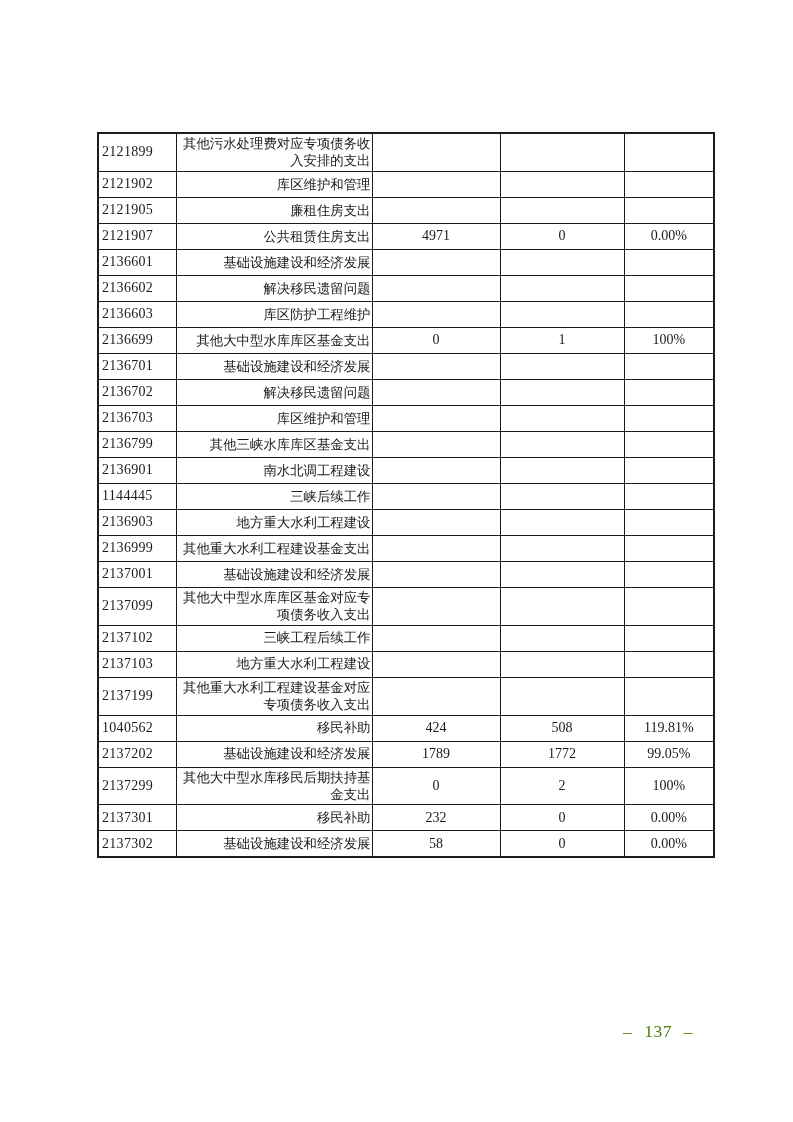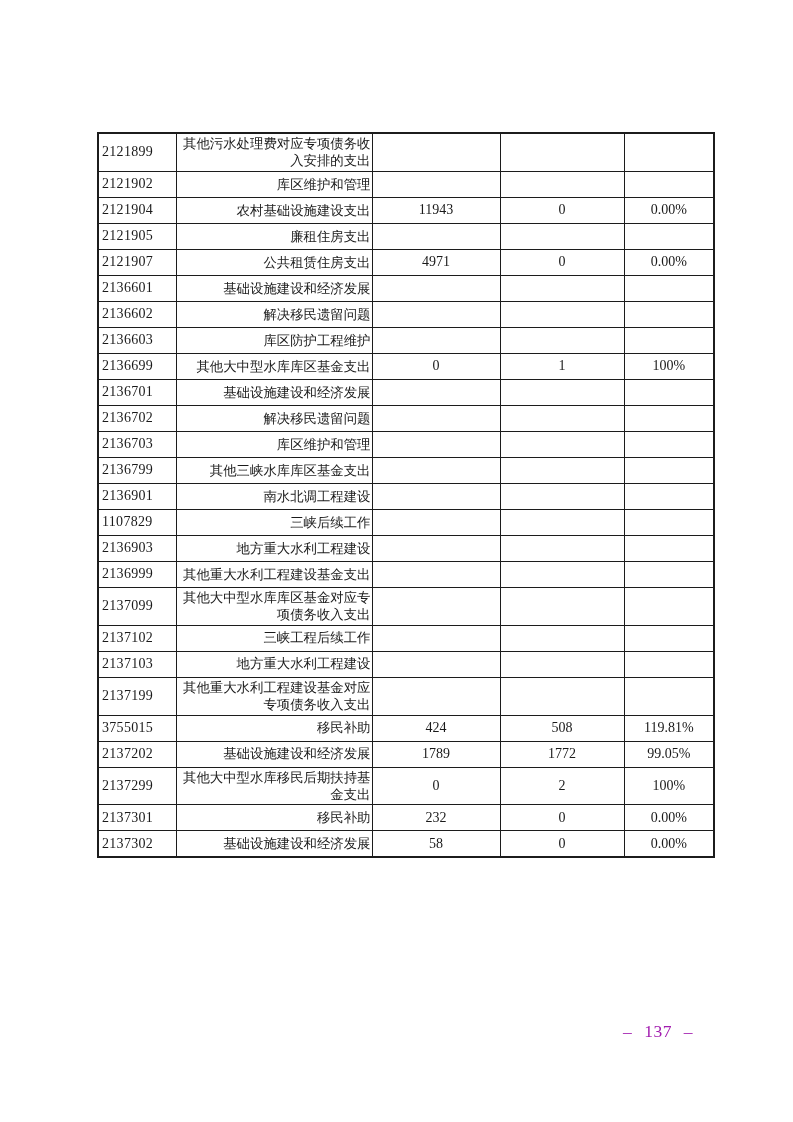--- a/index.html
+++ b/index.html
@@ -55,21 +55,21 @@
   }
   .page-number {
     position: absolute;
     top: 1021px;
     left: 597px;
     width: 122px;
     text-align: center;
     font-size: 17.5px;
     word-spacing: 7px;
     letter-spacing: 0.5px;
-    color: #a21caf;
+    color: #4d7c0f;
   }
 </style>
 </head>
 <body>
 
 <div class="page">
 
   <table class="budget-table">
     <colgroup>
       <col style="width:78px">
@@ -90,27 +90,20 @@
 
   <tr>
     <td class="c-code">2121902</td>
     <td class="c-name">库区维护和管理</td>
     <td class="c-num"></td>
     <td class="c-num"></td>
     <td class="c-num"></td>
   </tr>
 
 
-  <tr>
-    <td class="c-code">2121904</td>
-    <td class="c-name">农村基础设施建设支出</td>
-    <td class="c-num">11943</td>
-    <td class="c-num">0</td>
-    <td class="c-num">0.00%</td>
-  </tr>
 
   <tr>
     <td class="c-code">2121905</td>
     <td class="c-name">廉租住房支出</td>
     <td class="c-num"></td>
     <td class="c-num"></td>
     <td class="c-num"></td>
   </tr>
 
 
@@ -189,21 +182,21 @@
 
   <tr>
     <td class="c-code">2136901</td>
     <td class="c-name">南水北调工程建设</td>
     <td class="c-num"></td>
     <td class="c-num"></td>
     <td class="c-num"></td>
   </tr>
 
   <tr>
-    <td class="c-code">1107829</td>
+    <td class="c-code">1144445</td>
     <td class="c-name">三峡后续工作</td>
     <td class="c-num"></td>
     <td class="c-num"></td>
     <td class="c-num"></td>
   </tr>
 
   <tr>
     <td class="c-code">2136903</td>
     <td class="c-name">地方重大水利工程建设</td>
     <td class="c-num"></td>
@@ -212,20 +205,27 @@
   </tr>
 
   <tr>
     <td class="c-code">2136999</td>
     <td class="c-name">其他重大水利工程建设基金支出</td>
     <td class="c-num"></td>
     <td class="c-num"></td>
     <td class="c-num"></td>
   </tr>
 
+  <tr>
+    <td class="c-code">2137001</td>
+    <td class="c-name">基础设施建设和经济发展</td>
+    <td class="c-num"></td>
+    <td class="c-num"></td>
+    <td class="c-num"></td>
+  </tr>
 
   <tr>
     <td class="c-code">2137099</td>
     <td class="c-name">其他大中型水库库区基金对应专项债务收入支出</td>
     <td class="c-num"></td>
     <td class="c-num"></td>
     <td class="c-num"></td>
   </tr>
 
 
@@ -247,21 +247,21 @@
 
   <tr>
     <td class="c-code">2137199</td>
     <td class="c-name">其他重大水利工程建设基金对应专项债务收入支出</td>
     <td class="c-num"></td>
     <td class="c-num"></td>
     <td class="c-num"></td>
   </tr>
 
   <tr>
-    <td class="c-code">3755015</td>
+    <td class="c-code">1040562</td>
     <td class="c-name">移民补助</td>
     <td class="c-num">424</td>
     <td class="c-num">508</td>
     <td class="c-num">119.81%</td>
   </tr>
 
   <tr>
     <td class="c-code">2137202</td>
     <td class="c-name">基础设施建设和经济发展</td>
     <td class="c-num">1789</td>

